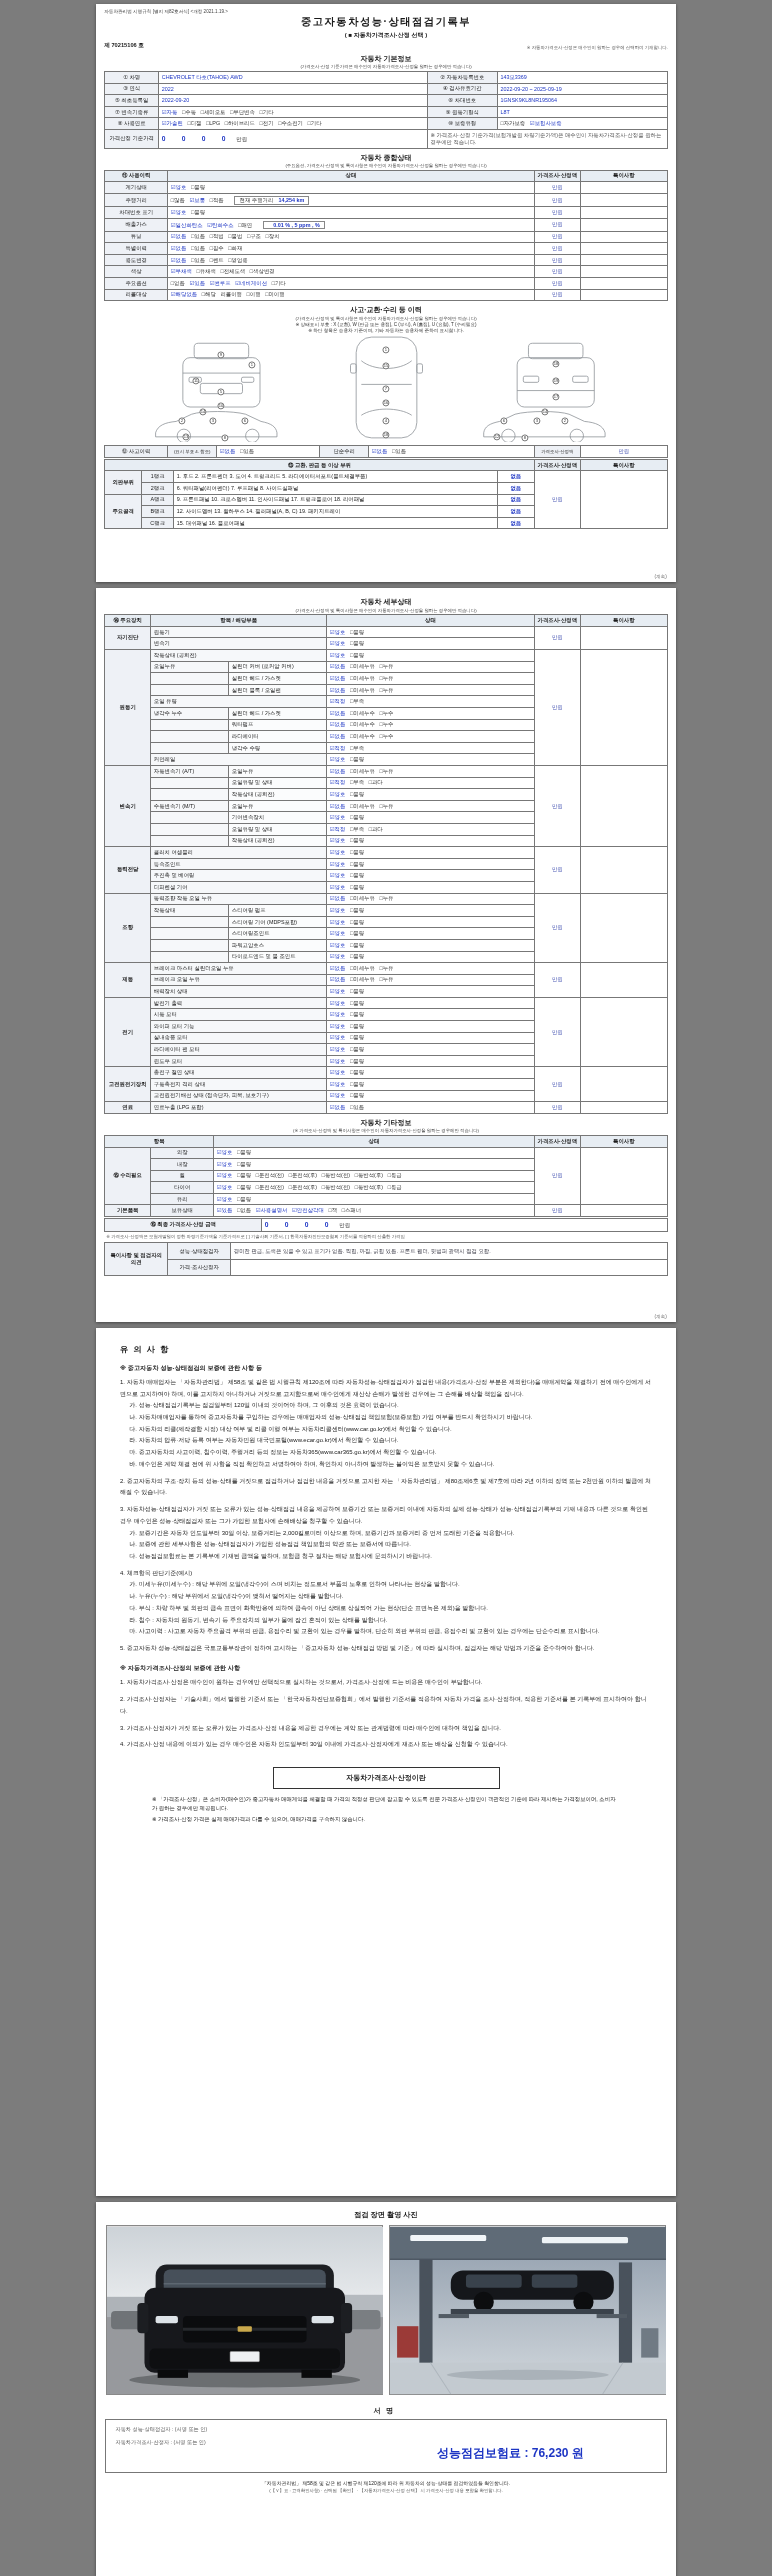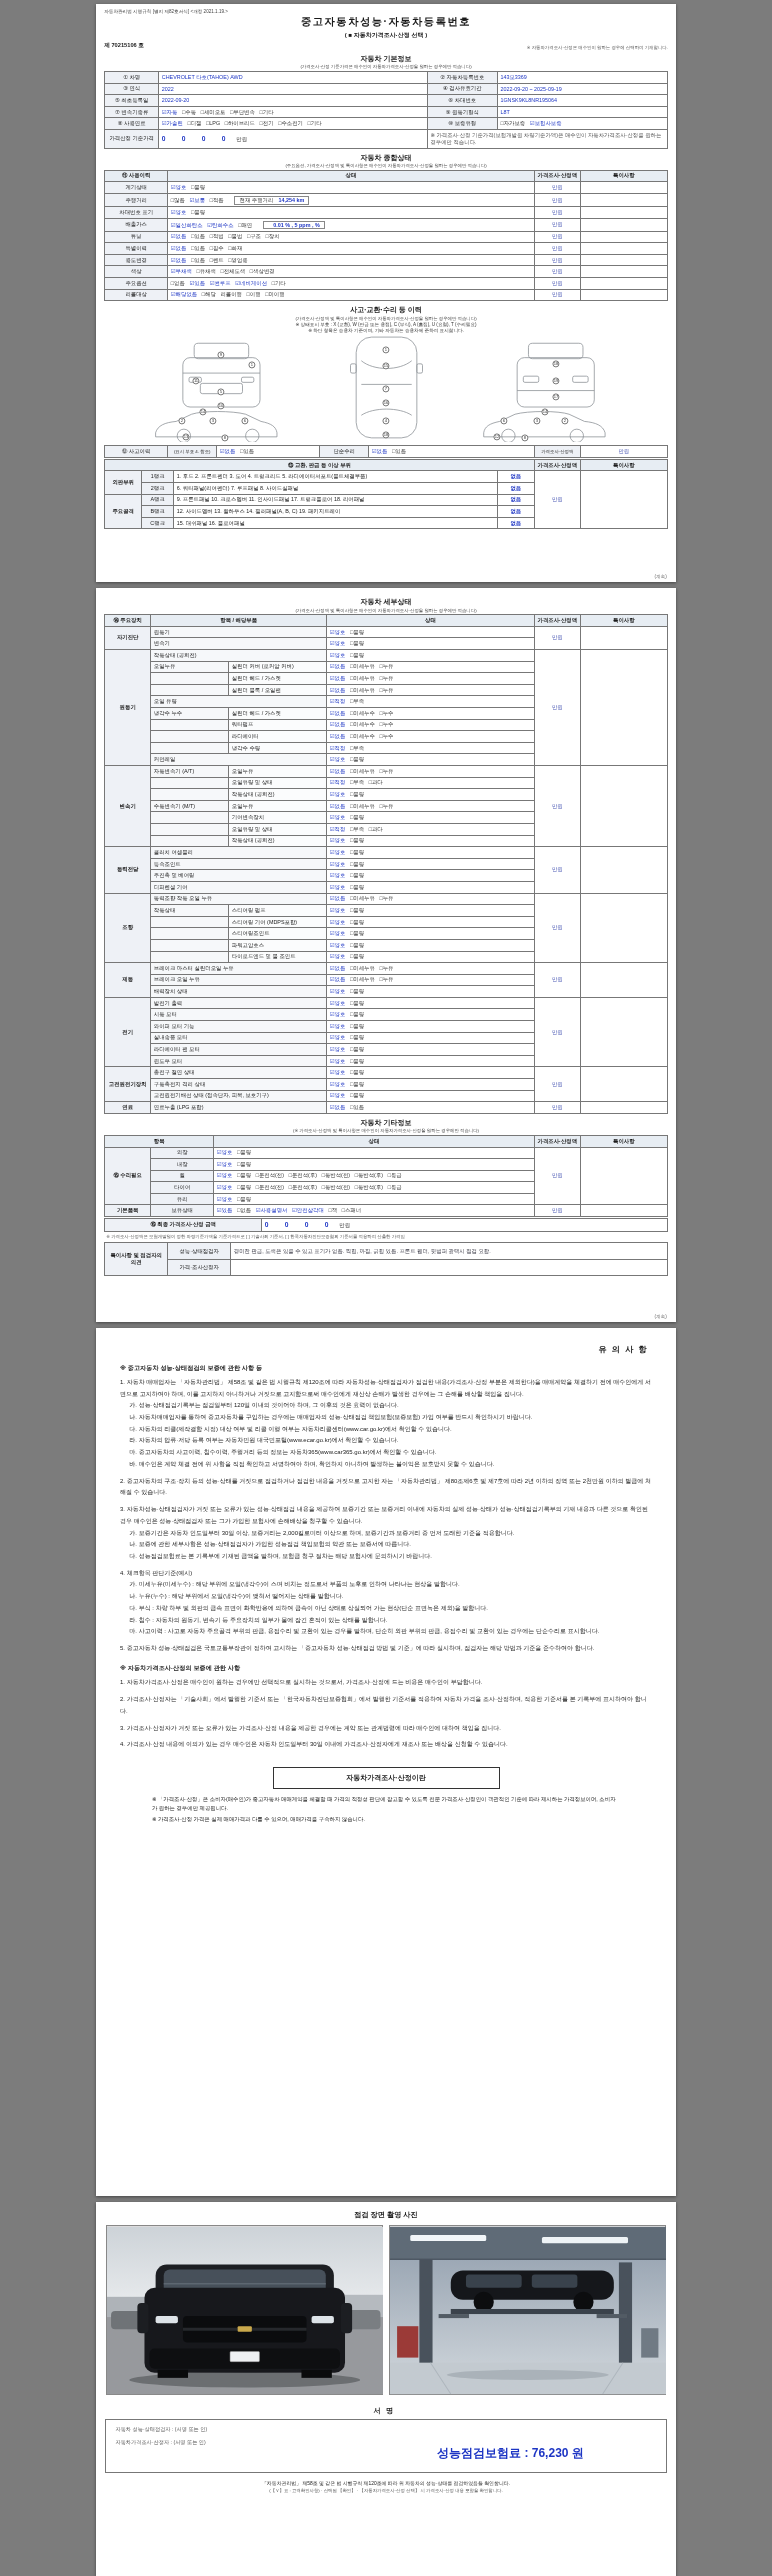--- a/index.html
+++ b/index.html
@@ -35,21 +35,21 @@
 .inbox-v{color:#1d35c4;font-weight:bold;margin-left:5.2px}
 .legend{font-size:4.6px;color:#333;margin:1px 0 0;text-align:center}
 .diagram{position:relative;width:562px;margin:1px auto;height:110px}
 .marker{position:absolute;width:7.2px;height:7.2px;border:0.5px solid #777;border-radius:50%;font-size:4.1px;line-height:6.2px;text-align:center;background:#fff;color:#333;transform:translate(-50%,-50%)}
 .digits{color:#1d35c4;font-weight:bold;letter-spacing:7.2px;font-size:6.7px}
 .unit{font-size:5.4px;color:#333;margin-left:2.1px;letter-spacing:0;font-weight:normal}
 .price-note{font-size:4.4px;color:#555;padding:1px 2.1px}
 .pagefoot{position:absolute;right:9.3px;bottom:3.1px;font-size:4.6px;color:#666}
 .opinion-text{color:#3a3a46}
 
-.notes-title{text-align:right;font-size:8.2px;font-weight:bold;letter-spacing:5.2px;margin-bottom:5px}
+.notes-title{text-align:left;font-size:8.2px;font-weight:bold;letter-spacing:5.2px;margin-bottom:5px}
 .note-h{font-size:6.2px;font-weight:bold;margin:9.3px 0 4.1px}
 .note-item{margin:0 0 5.2px}
 .note-l0{font-size:6px;line-height:1.95}
 .note-l1{font-size:6px;line-height:1.95;padding-left:9.3px;color:#222}
 .def-box{width:227px;margin:15.5px auto 6.2px;border:1px solid #333;text-align:center;font-size:7px;font-weight:bold;padding:5.2px 3.1px}
 .def-body{font-size:5.4px;line-height:1.7;color:#222;width:88%;margin:0 auto}
 .def-foot{font-size:5.4px;color:#222;width:88%;margin:2.6px auto 0}
 
 .photo-title{text-align:center;font-size:7.2px;font-weight:bold;margin:3.1px 0 5.2px}
 .photos{display:flex;justify-content:center;gap:6.2px}
@@ -63,21 +63,21 @@
 .foot2{text-align:center;font-size:4.4px;color:#555;margin-top:1.5px}
 .sketch{stroke:#8a8f94;fill:none;stroke-width:1.5}
 </style>
 </head>
 <body>
 
 <div class="canvas">
 
   <div class="page" id="page1">
     <div class="formref">자동차관리법 시행규칙 [별지 제82호서식] &lt;개정 2021.1.19.&gt;</div>
-    <div class="doc-title">중고자동차성능·자동차등록번호</div>
+    <div class="doc-title">중고자동차성능·상태점검기록부</div>
     <div class="doc-sub">( ■ 자동차가격조사·산정 선택 )</div>
     <div class="meta-row">
       <span class="doc-no">제 70215106 호</span>
       <span class="doc-note">※ 자동차가격조사·산정은 매수인이 원하는 경우에 선택하여 기재합니다.</span>
     </div>
 
     <div class="sec-title">자동차 기본정보</div>
     <div class="sec-note">(가격조사·산정 기준가격은 매수인이 자동차가격조사·산정을 원하는 경우에만 적습니다)</div>
     <table class="t">
       <colgroup>

